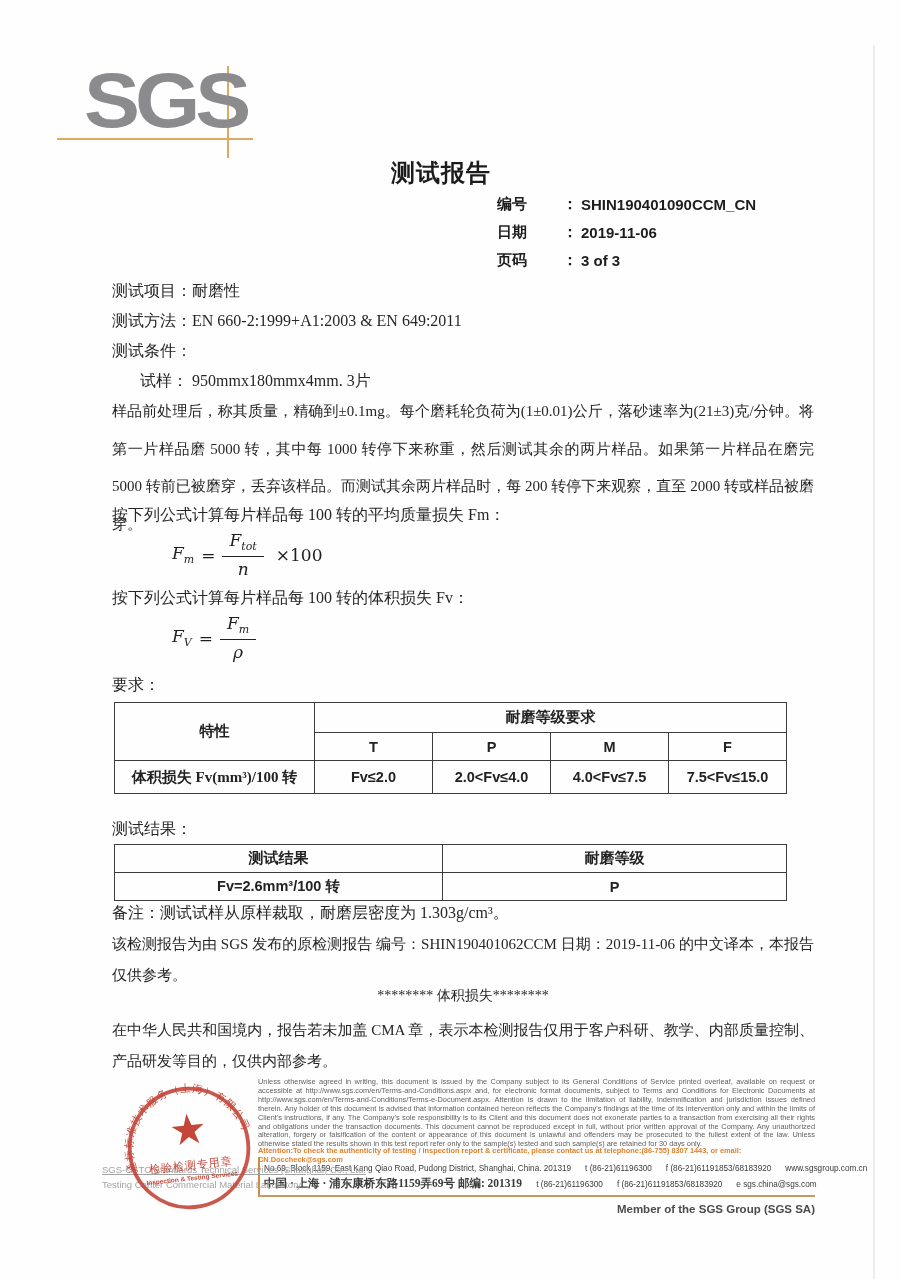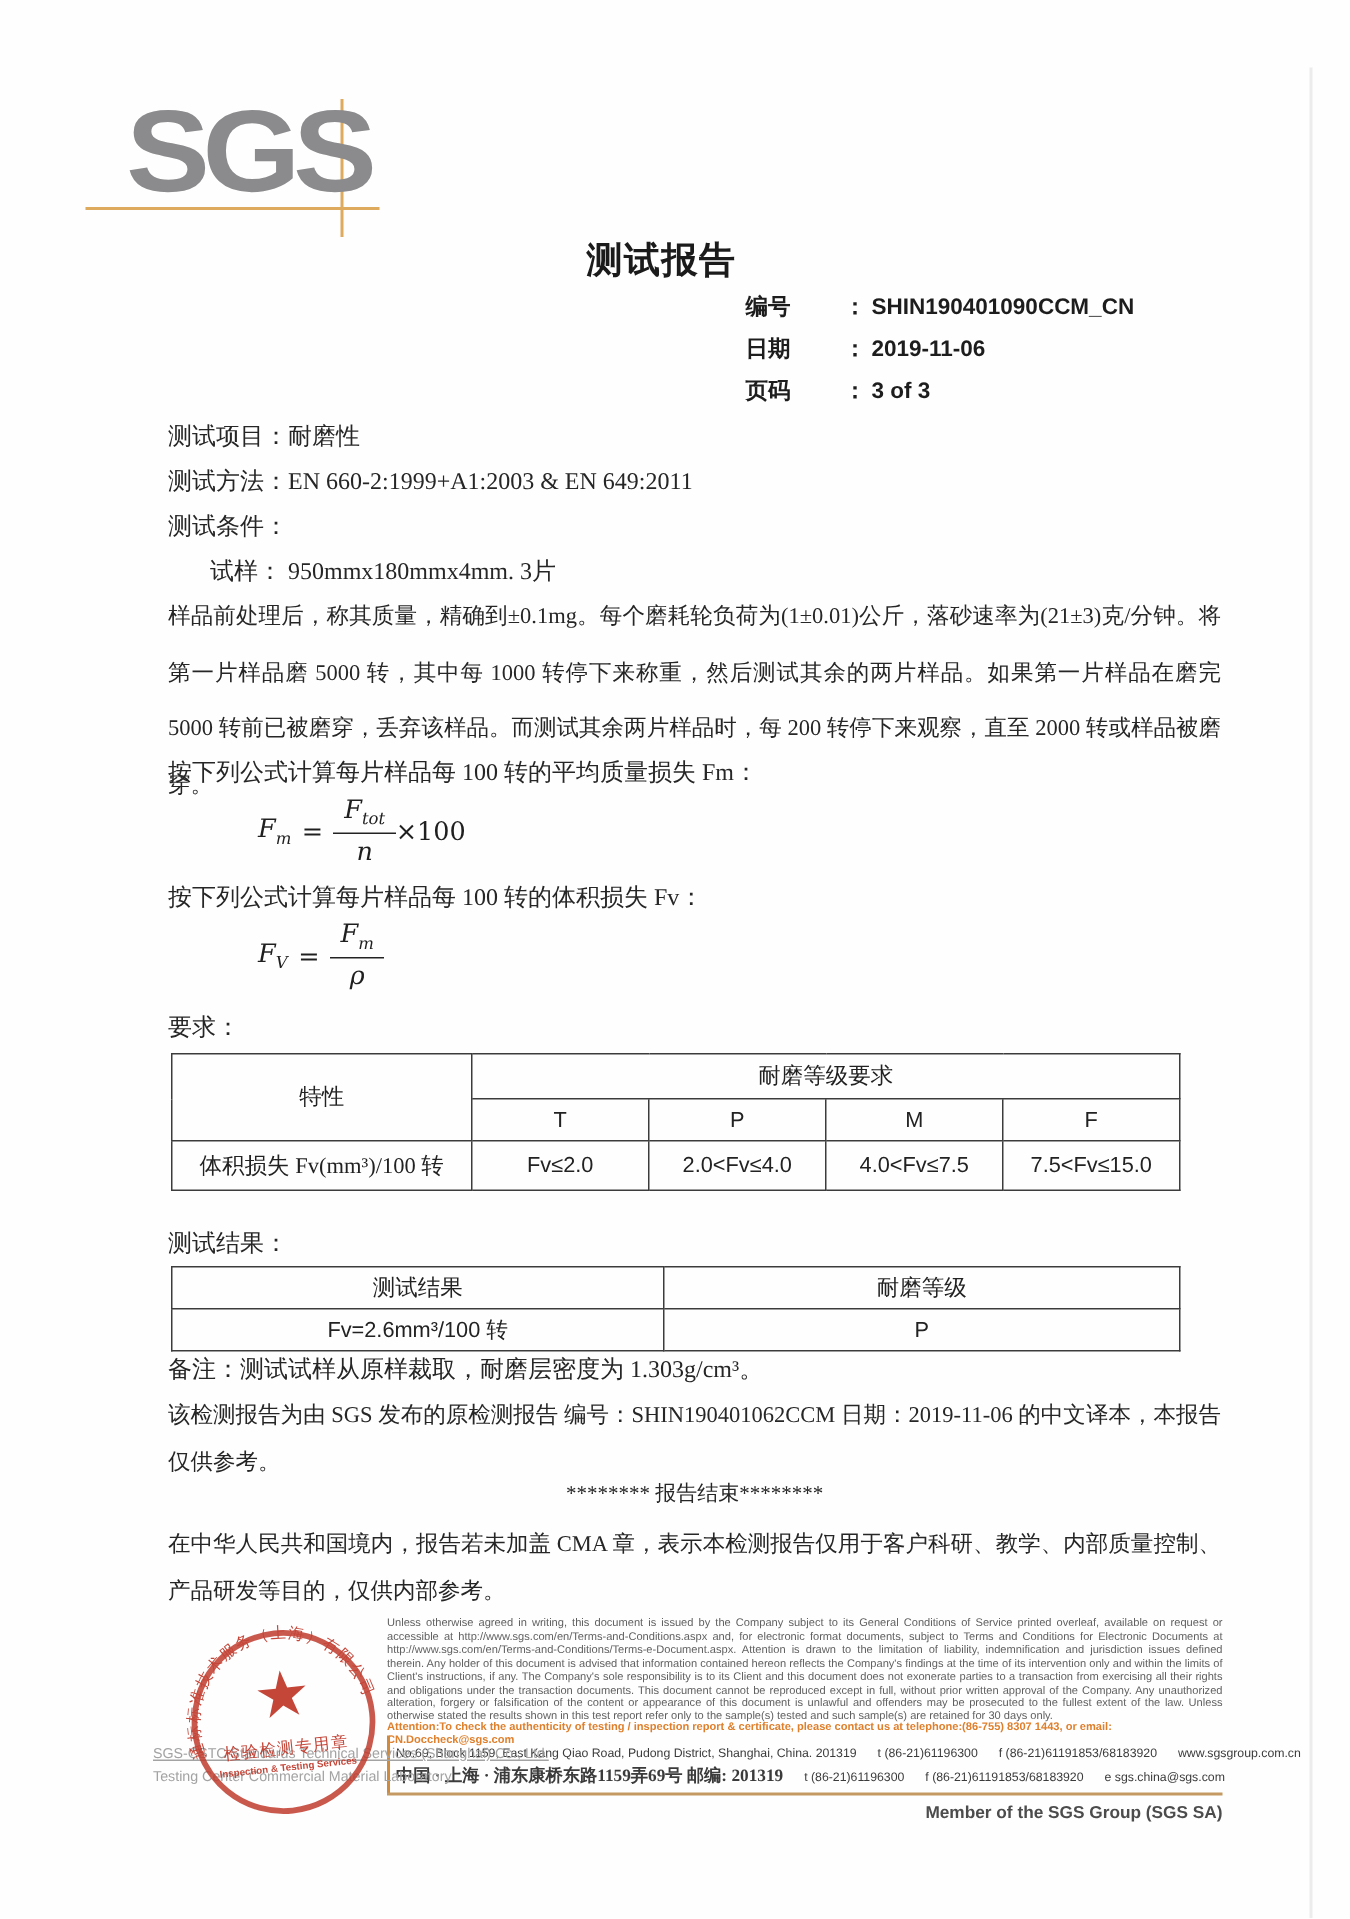--- a/index.html
+++ b/index.html
@@ -46,30 +46,30 @@
     font-family:"DejaVu Serif","Liberation Serif",serif; font-style:italic;
     font-size:17px; color:#1f1f1f;
   }
   .formula-1 { top:531px; }
   .formula-2 { top:614px; }
   .formula sub { font-size:11px; font-style:italic; }
   .f-eq { margin:0 7px; font-style:normal; }
   .frac { display:inline-flex; flex-direction:column; align-items:center; }
   .frac .fnum { border-bottom:1.6px solid #222; padding:0 7px 3px; line-height:1.1; }
   .frac .fden { padding-top:3px; line-height:1.1; }
-  .f-tail { font-style:normal; margin-left:0; }
+  .f-tail { font-style:normal; margin-left:12px; }
   
   .req-label { top:675px; }
   table.doc-table {
     position:absolute; left:114px; width:672px; border-collapse:collapse;
     table-layout:fixed; text-align:center; font-size:15px; color:#222;
   }
   .req-table { top:702px; }
   .res-table { top:844px; }
-  .doc-table td, .doc-table th { border:1.6px solid #3c3c3c; font-weight:normal; padding:0 2px;margin-top:23px; }
+  .doc-table td, .doc-table th { border:1.6px solid #3c3c3c; font-weight:bold; padding:0 2px;margin-top:23px; }
   .req-table .h1 { height:30px; }
   .req-table .h2 { height:28px; }
   .req-table .d1 { height:33px; }
   .res-table .h1 { height:28px; }
   .res-table .d1 { height:28px; }
   .latin { font-family:"Liberation Sans","DejaVu Sans",sans-serif; font-size:14.5px; }
   .res-label { top:819px; }
   .remark    { top:903px; }
   .translation {
     position:absolute; left:112px; top:929px; width:702px; font-size:15px;
@@ -204,21 +204,21 @@
     </tr>
     <tr class="d1">
       <td class="latin">Fv=2.6mm³/100 转</td>
       <td class="latin">P</td>
     </tr>
   </tbody>
     </table>
 
   <div class="bodyline remark">备注：测试试样从原样裁取，耐磨层密度为 1.303g/cm³。</div>
   <div class="translation">该检测报告为由 SGS 发布的原检测报告 编号：SHIN190401062CCM 日期：2019-11-06 的中文译本，本报告仅供参考。</div>
-  <div class="end-marker">******** 报告结束********</div>
+  <div class="end-marker">******** 体积损失********</div>
   <div class="cma-note">在中华人民共和国境内，报告若未加盖 CMA 章，表示本检测报告仅用于客户科研、教学、内部质量控制、产品研发等目的，仅供内部参考。</div>
 
   <div class="company-line company-1">SGS-CSTC Standards Technical Services (Shanghai) Co., Ltd.</div>
   <div class="company-line company-2">Testing Center Commercial Material Laboratory</div>
 
   <div class="stamp-wrap">
     <svg width="134" height="134" viewBox="0 0 140 140">
       <defs>
         <path id="ringArc" d="M 14.5,90.5 A 59,59 0 1 1 125.5,90.5" fill="none"></path>
       </defs>

